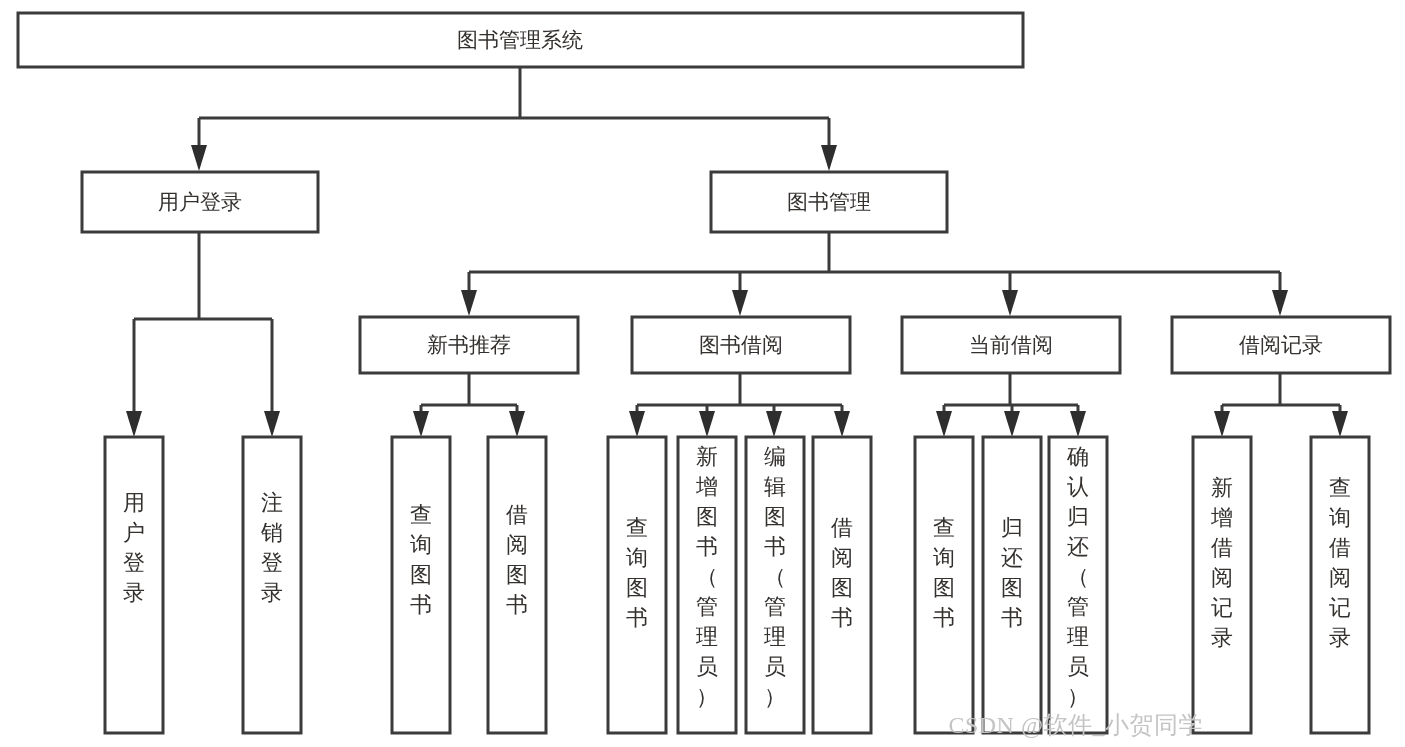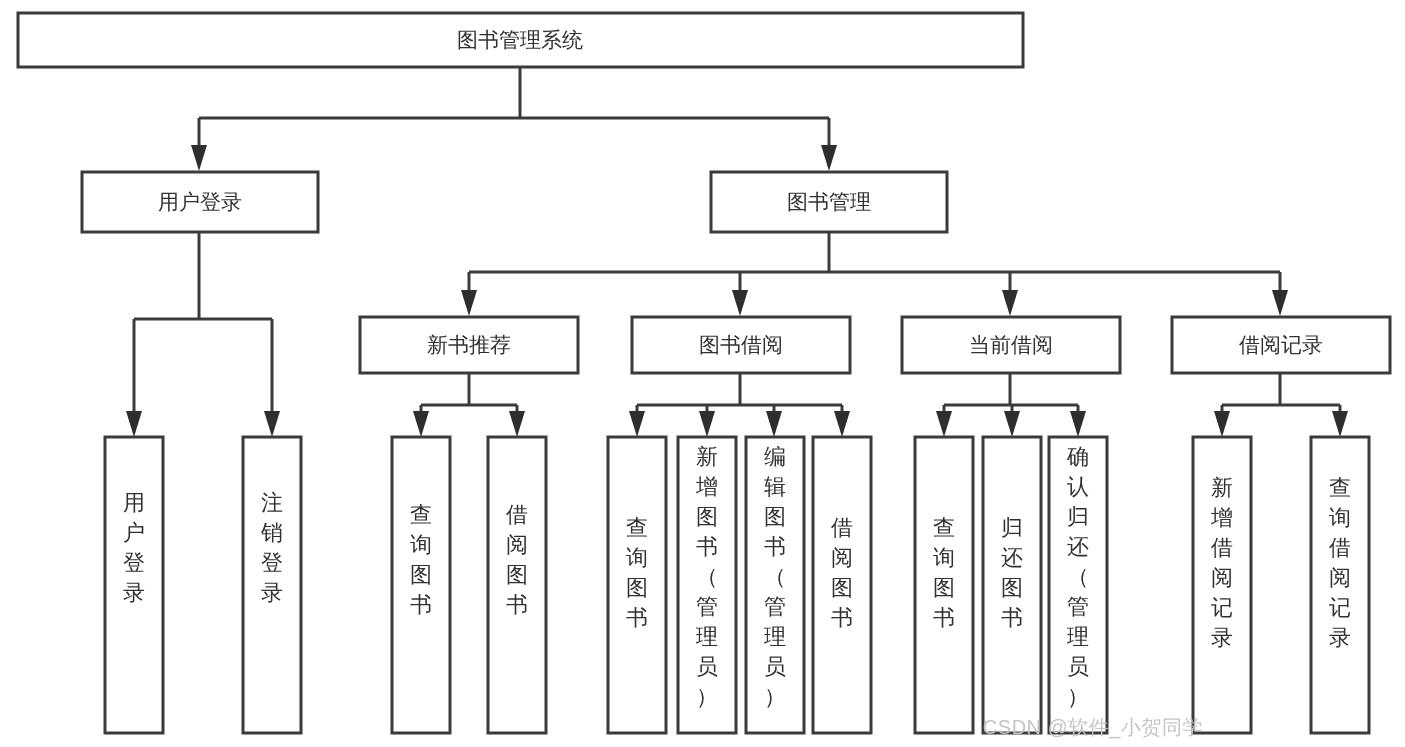--- a/index.html
+++ b/index.html
@@ -52,22 +52,22 @@
   .node-label-v {
     font-family: "Liberation Sans", "DejaVu Sans", sans-serif;
     font-size: 22px;
     fill: #33302e;
     text-anchor: middle;
   }
   .watermark {
     position: absolute;
     right: 8px;
     bottom: 6px;
-    font-family: Liberation Sans, sans-serif;
-    font-size: 20px;
+    font-family: Liberation Serif, serif;
+    font-size: 24px;
     color: #c4c4c4;
     letter-spacing: 0.5px;
     white-space: nowrap;
     pointer-events: none;
   }
 </style>
 </head>
 <body>
 
 <div id="diagram-root">

